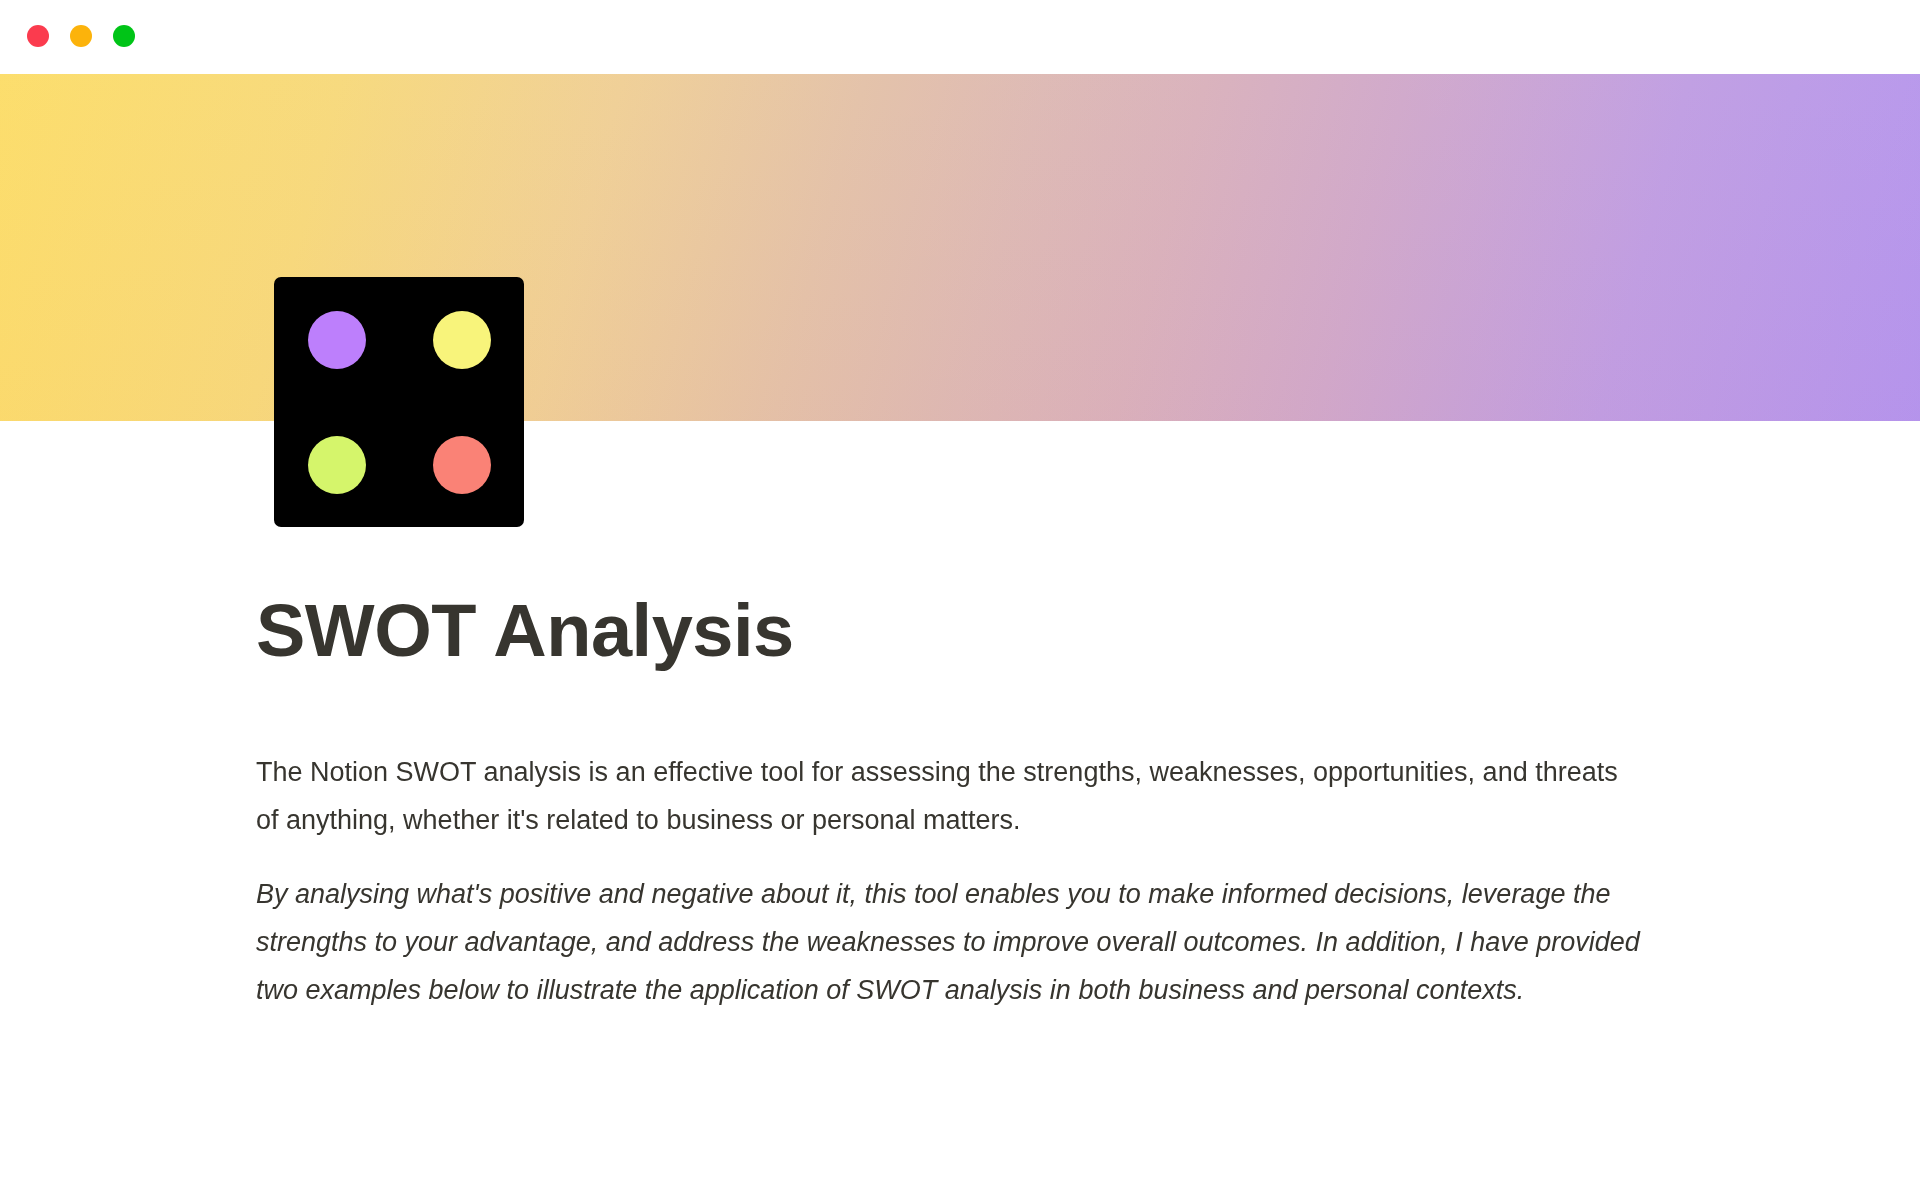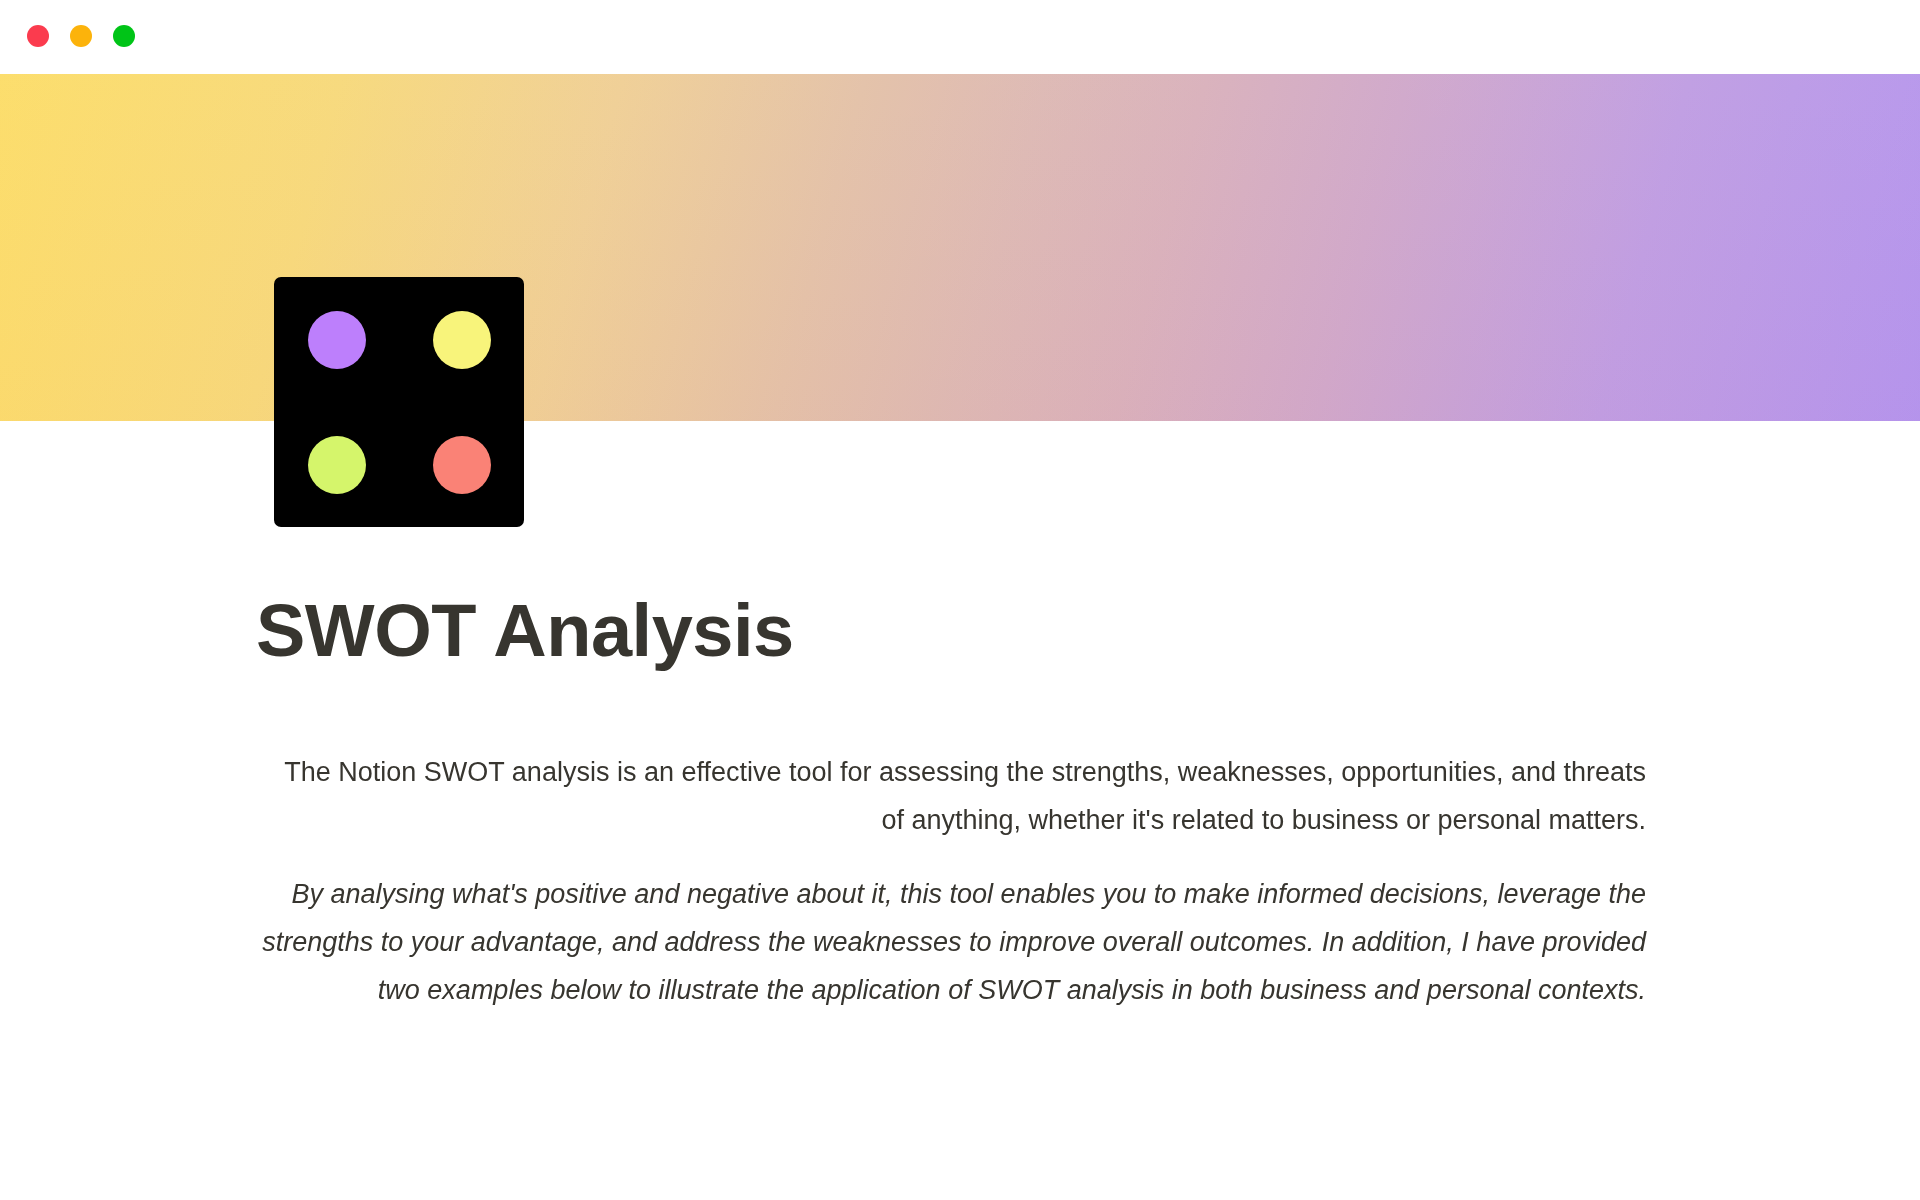--- a/index.html
+++ b/index.html
@@ -115,21 +115,20 @@
   .page-title {
     font-size: 74px;
     font-weight: bold;
     line-height: 1.12;
     color: #37352F;
     letter-spacing: -0.5px;
     margin: 0;
   }
   .paragraphs {
     margin-top: 75px;
-    text-align: right;
   }
   .para {
     font-size: 27px;
     line-height: 48px;
     color: #37352F;
     margin: 0 0 26px 0;
     max-width: 1390px;
   }
   .para:last-child { margin-bottom: 0; font-style: italic; }
 </style>

